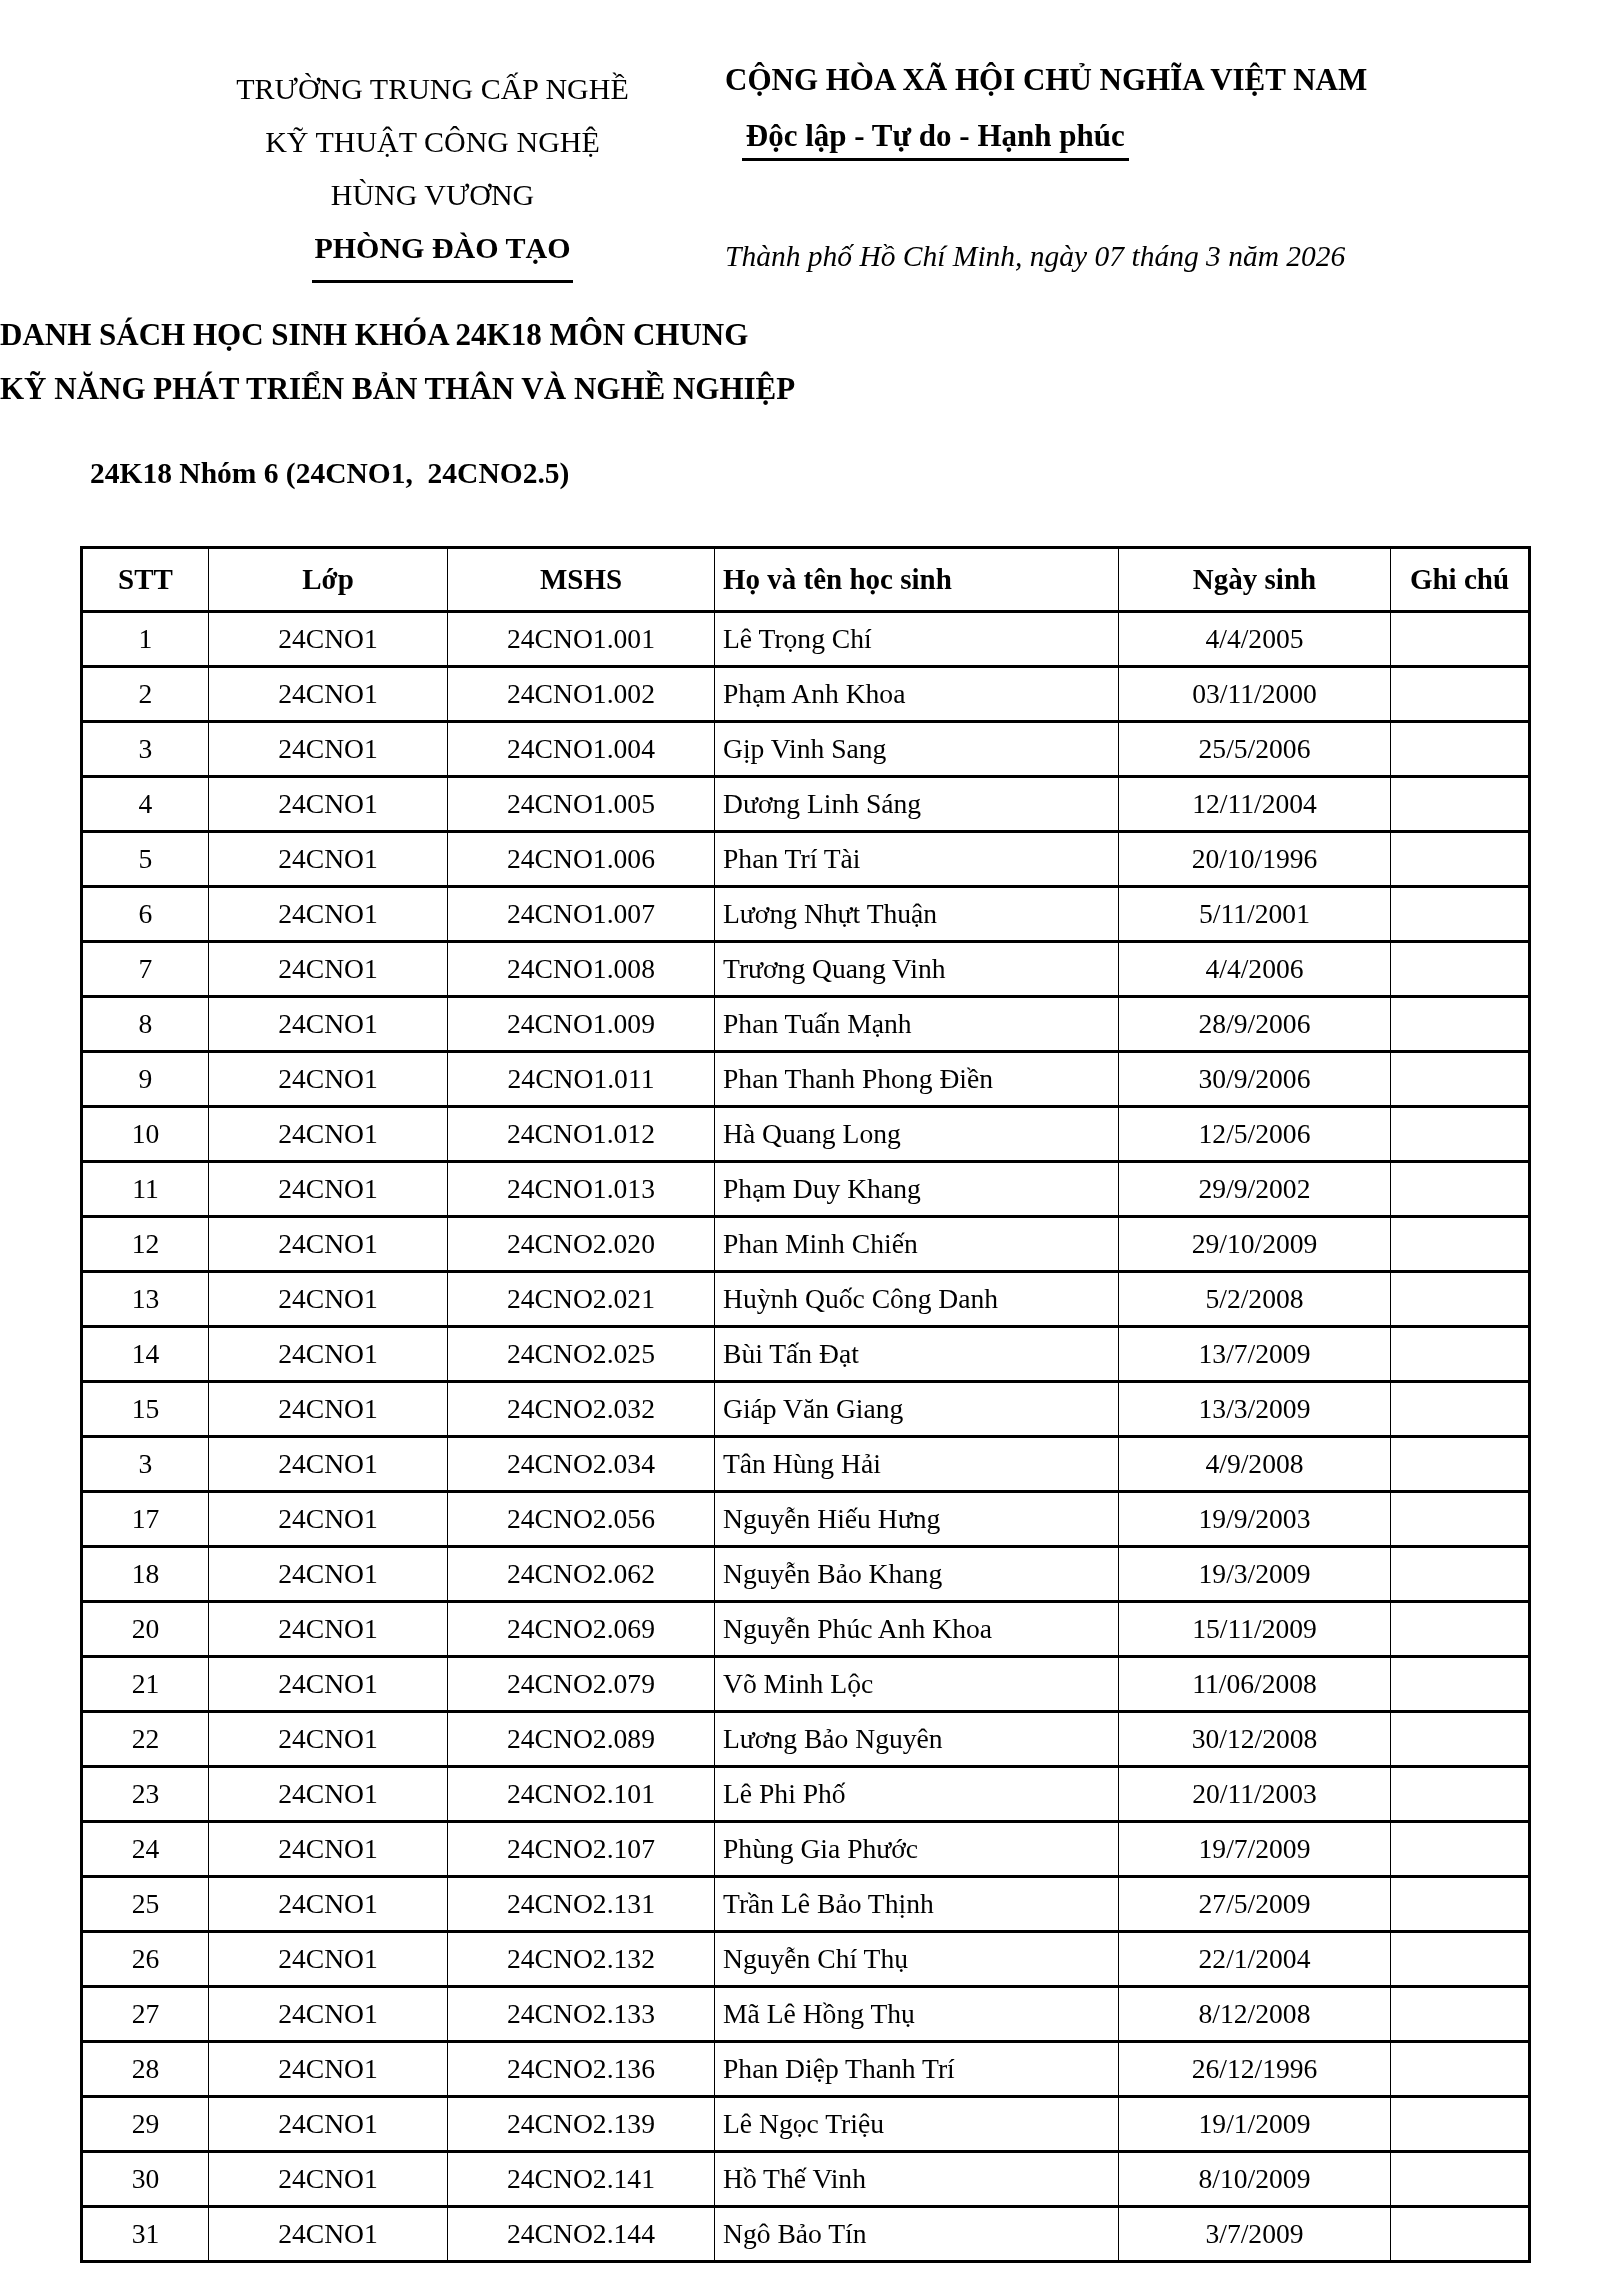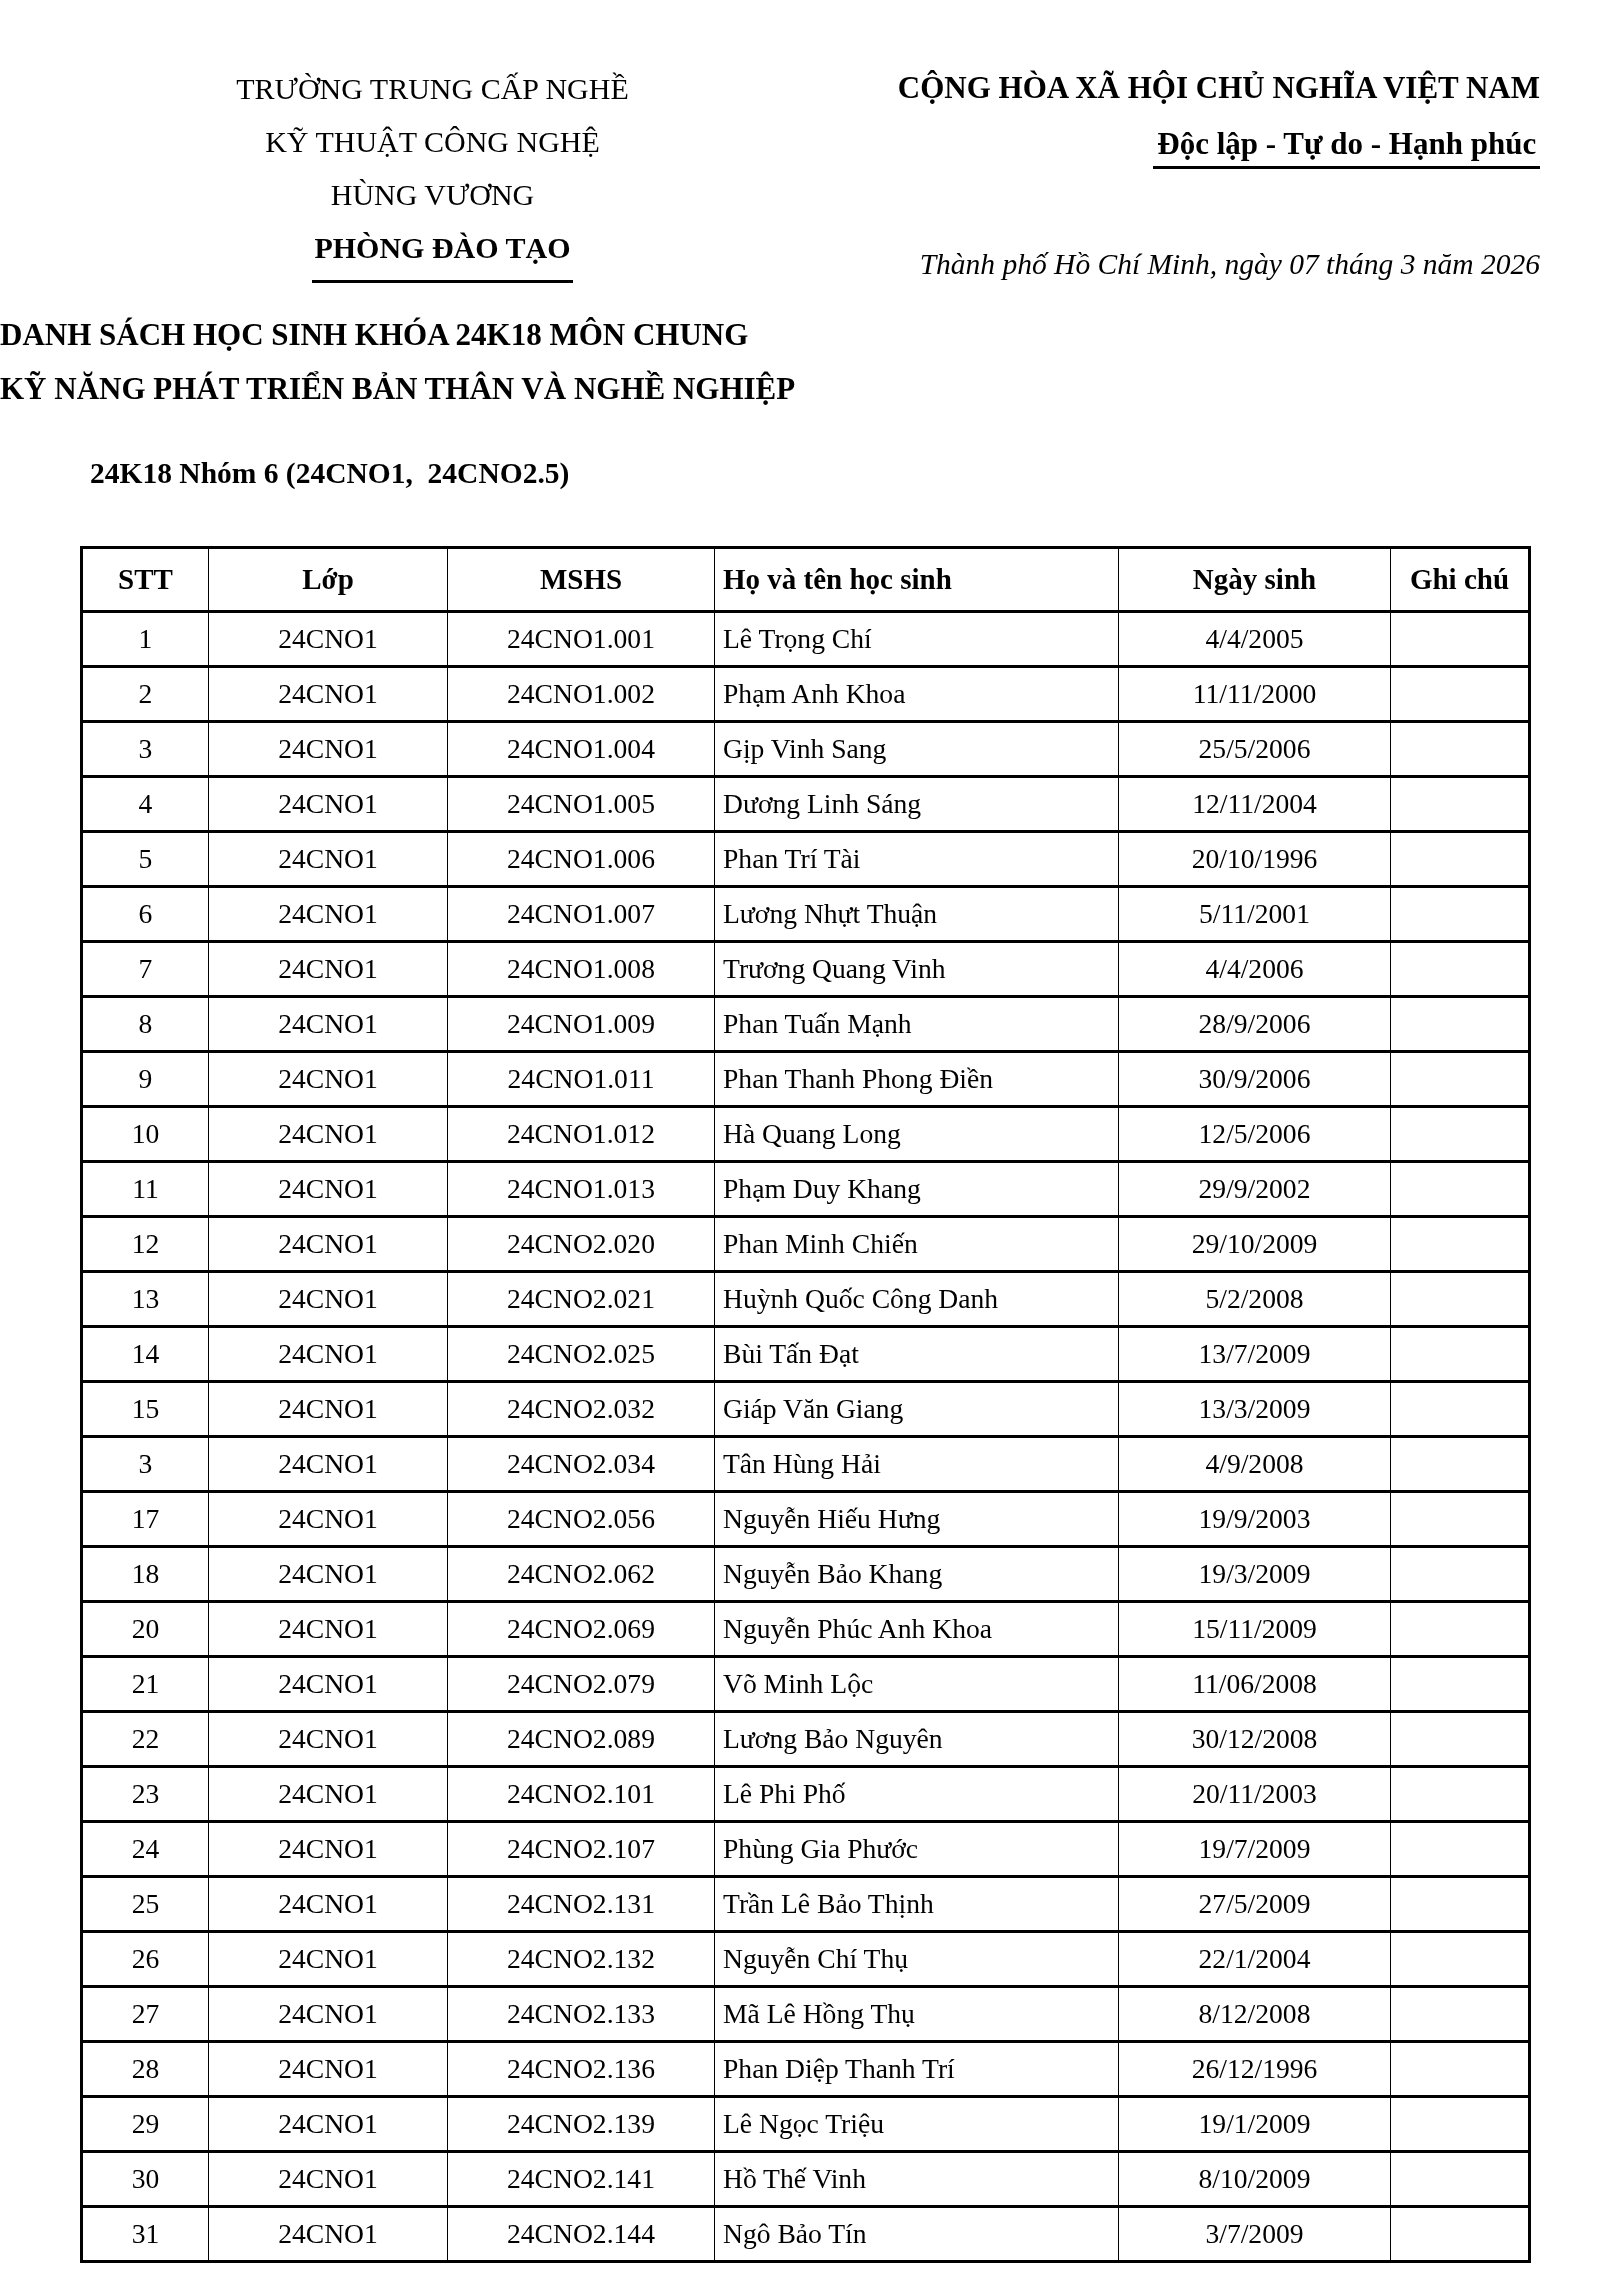--- a/index.html
+++ b/index.html
@@ -15,22 +15,22 @@
   
   .header-left{
     position:absolute; left:112px; top:62px; width:641px;
     text-align:center; font-size:30px; line-height:53px;
   }
   .header-left .dept{font-weight:bold;}
   .header-left .dept span{
     display:inline-block; padding:0 2.6px 6.4px 2.6px; border-bottom:3.2px solid #000;margin-left:20px;
   }
   .header-right{
-    position:absolute; left:725px; top:70px; width:815px; height:269px;
-    text-align:right;
+    position:absolute; left:725px; top:62px; width:815px; height:269px;
+    text-align:left;
   }
   .nation{position:absolute; top:0; left:0; width:100%; font-size:31px; font-weight:bold;}
   .motto{position:absolute; top:56px; left:0; width:100%; font-size:31px; font-weight:bold;}
   .motto span{display:inline-block; padding:0 3.8px 3.8px 3.8px; border-bottom:3.2px solid #000;margin-left:17px;}
   .dateline{position:absolute; top:178px; left:0; width:100%; font-size:29.5px; font-style:italic;}
   
   .doc-title{
     position:absolute; left:0; top:308px; width:1606px;
     text-align:left; font-weight:bold; font-size:31px; line-height:54px;
   }
@@ -112,21 +112,21 @@
           <td class="col2">24CNO1.001</td>
           <td class="col3">Lê Trọng Chí</td>
           <td class="col4">4/4/2005</td>
           <td class="col5"></td>
         </tr>
         <tr>
           <td class="col0">2</td>
           <td class="col1">24CNO1</td>
           <td class="col2">24CNO1.002</td>
           <td class="col3">Phạm Anh Khoa</td>
-          <td class="col4">11/11/2000</td>
+          <td class="col4">03/11/2000</td>
           <td class="col5"></td>
         </tr>
         <tr>
           <td class="col0">3</td>
           <td class="col1">24CNO1</td>
           <td class="col2">24CNO1.004</td>
           <td class="col3">Gịp Vinh Sang</td>
           <td class="col4">25/5/2006</td>
           <td class="col5"></td>
         </tr>

